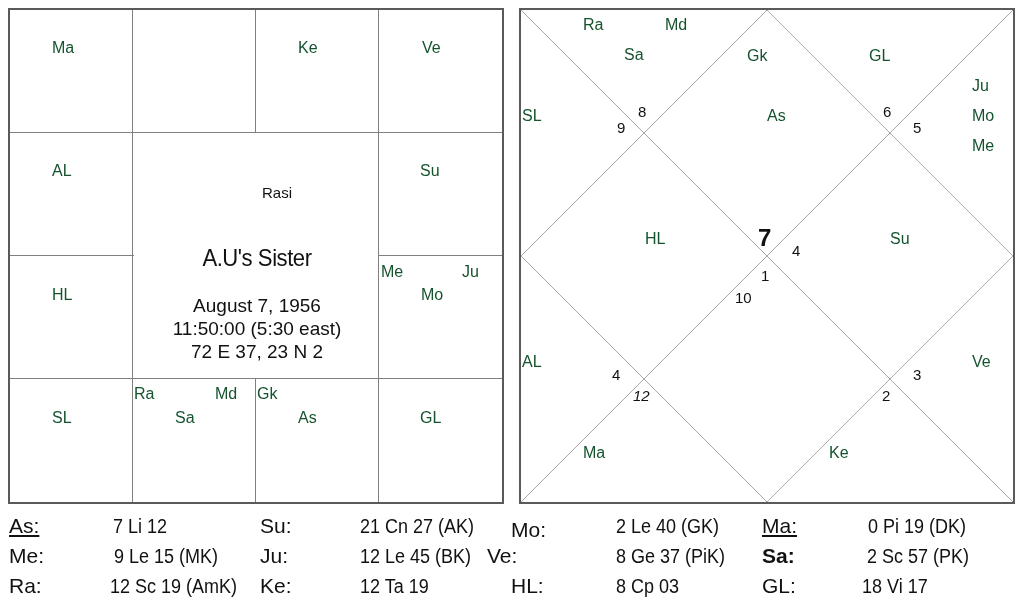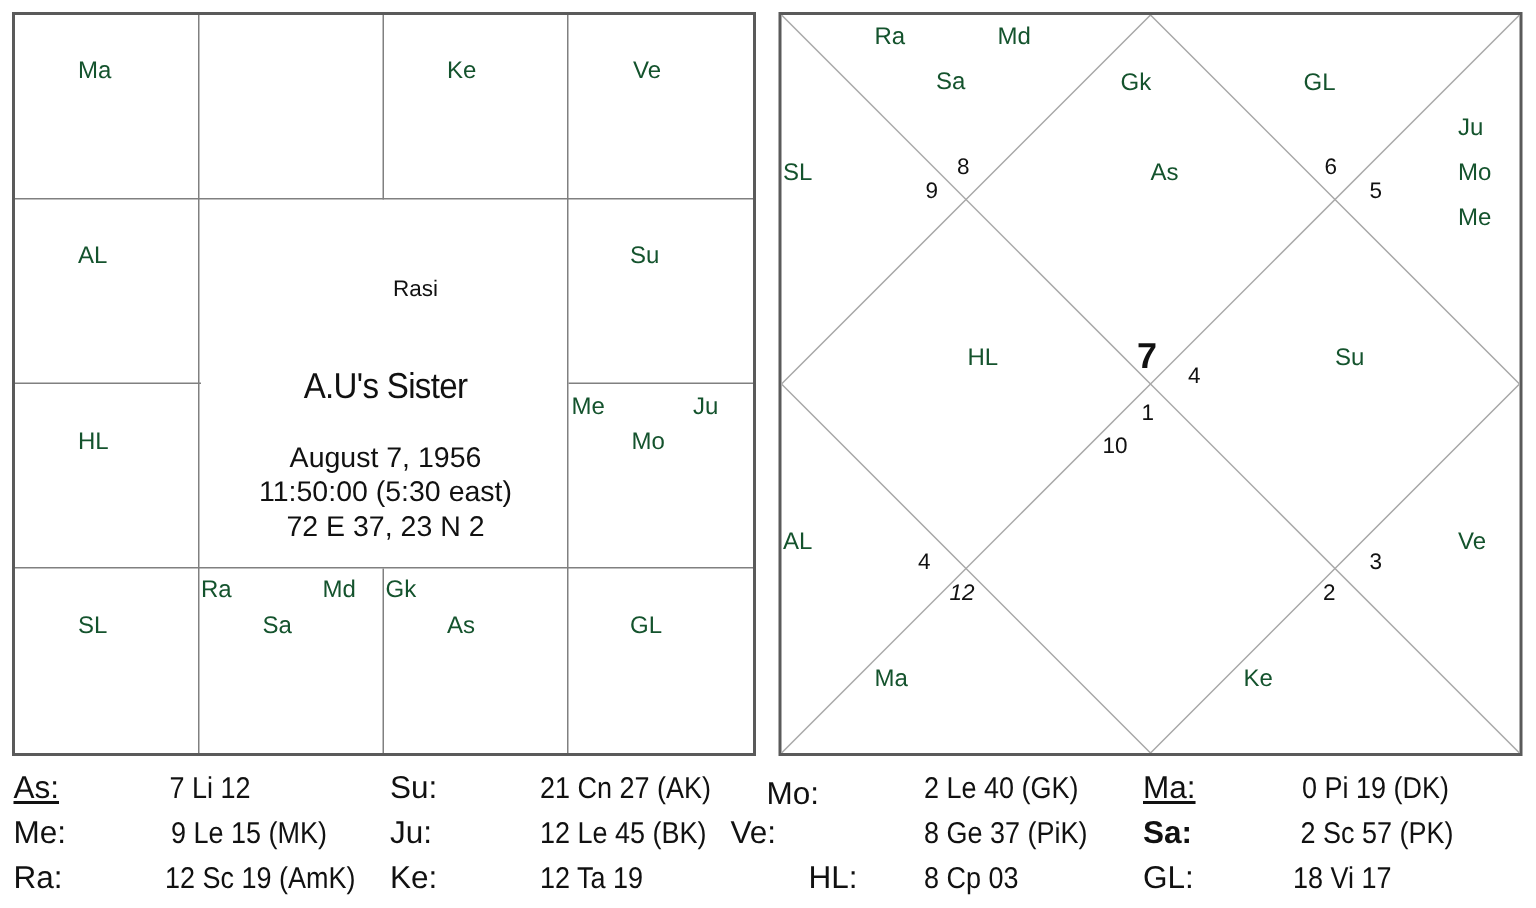--- a/index.html
+++ b/index.html
@@ -129,17 +129,17 @@
   <span class="cell val" style="left:360px;top:34px;">12 Le 45 (BK)</span>
   <span class="cell key" style="left:487px;top:34px;">Ve:</span>
   <span class="cell val" style="left:616px;top:34px;">8 Ge 37 (PiK)</span>
   <span class="cell key" style="left:762px;top:34px;font-weight:bold;">Sa:</span>
   <span class="cell val" style="left:867px;top:34px;">2 Sc 57 (PK)</span>
 
   <span class="cell key" style="left:9px;top:64px;">Ra:</span>
   <span class="cell val" style="left:110px;top:64px;">12 Sc 19 (AmK)</span>
   <span class="cell key" style="left:260px;top:64px;">Ke:</span>
   <span class="cell val" style="left:360px;top:64px;">12 Ta 19</span>
-  <span class="cell key" style="left:511px;top:64px;margin-left:28px;">HL:</span>
+  <span class="cell key" style="left:511px;top:64px;">HL:</span>
   <span class="cell val" style="left:616px;top:64px;">8 Cp 03</span>
   <span class="cell key" style="left:762px;top:64px;">GL:</span>
   <span class="cell val" style="left:862px;top:64px;">18 Vi 17</span>
 </div>
 
 </body></html>

